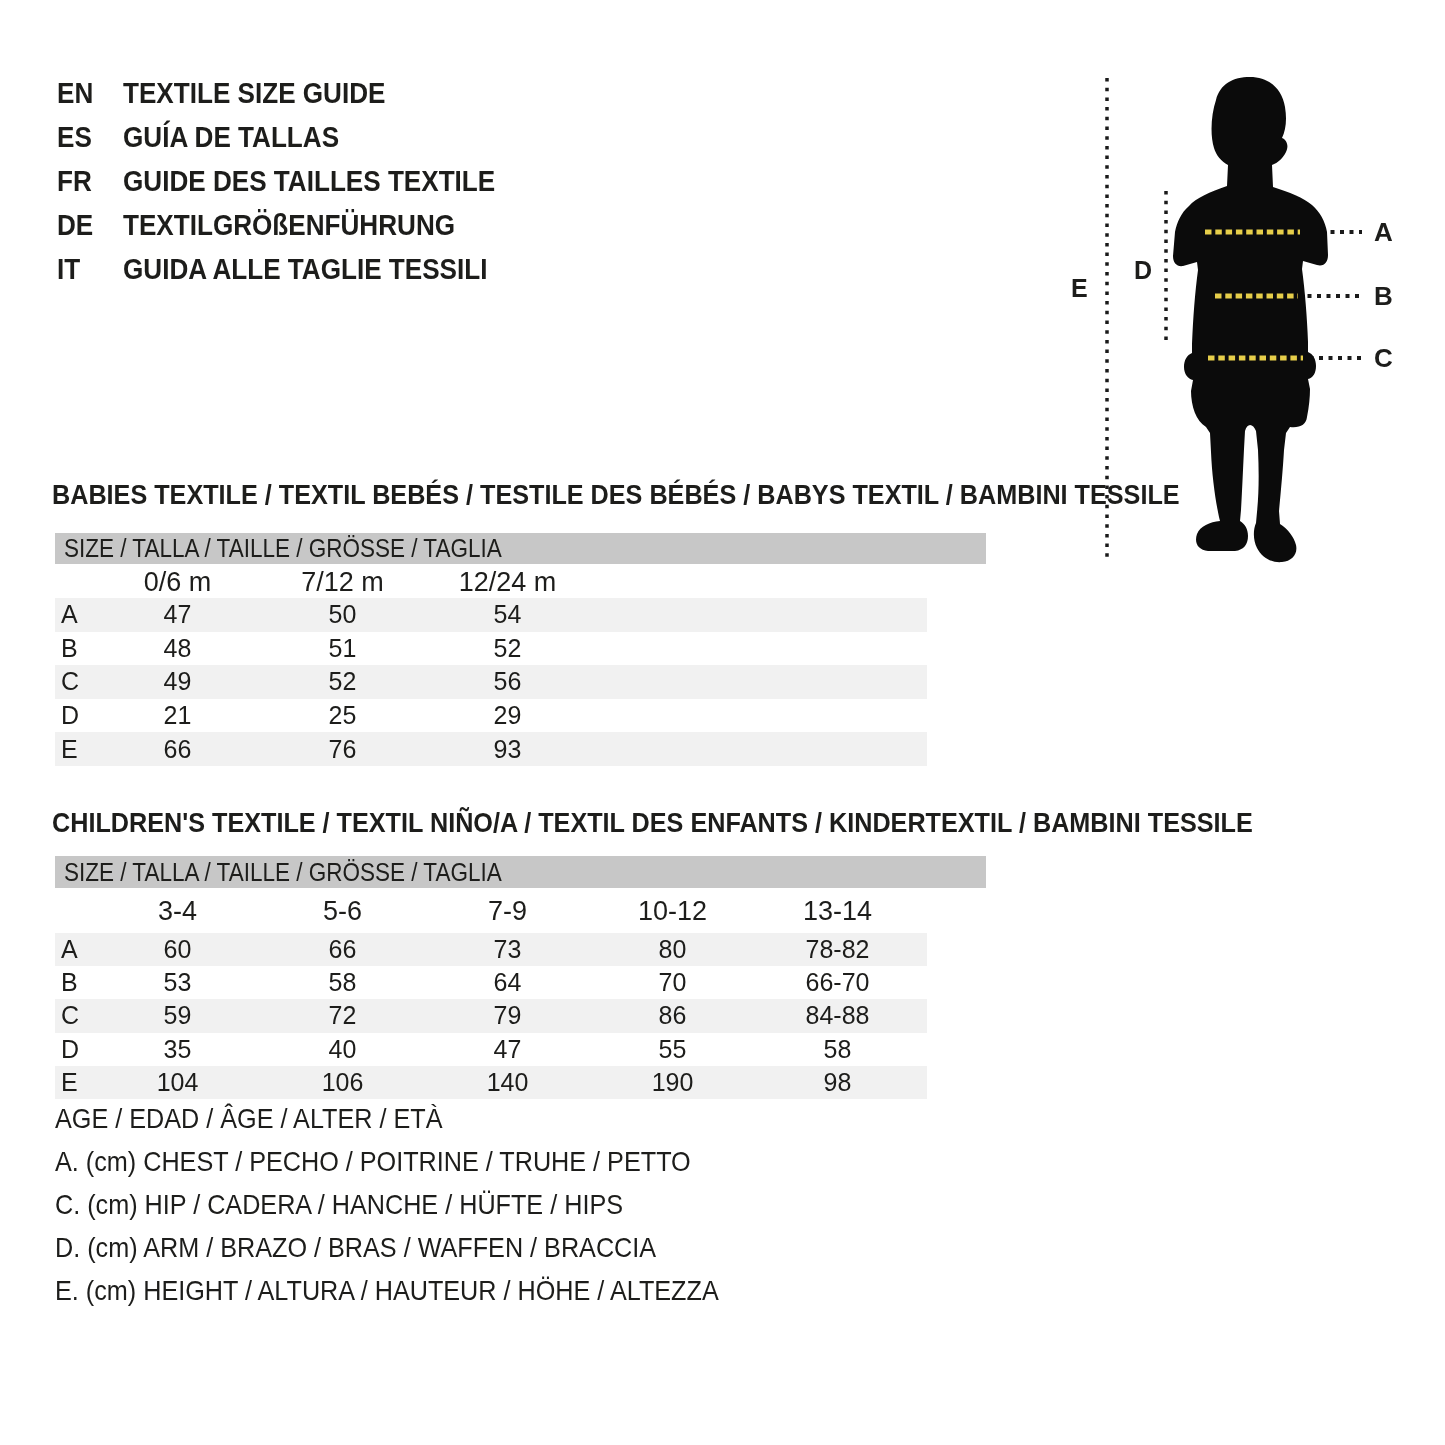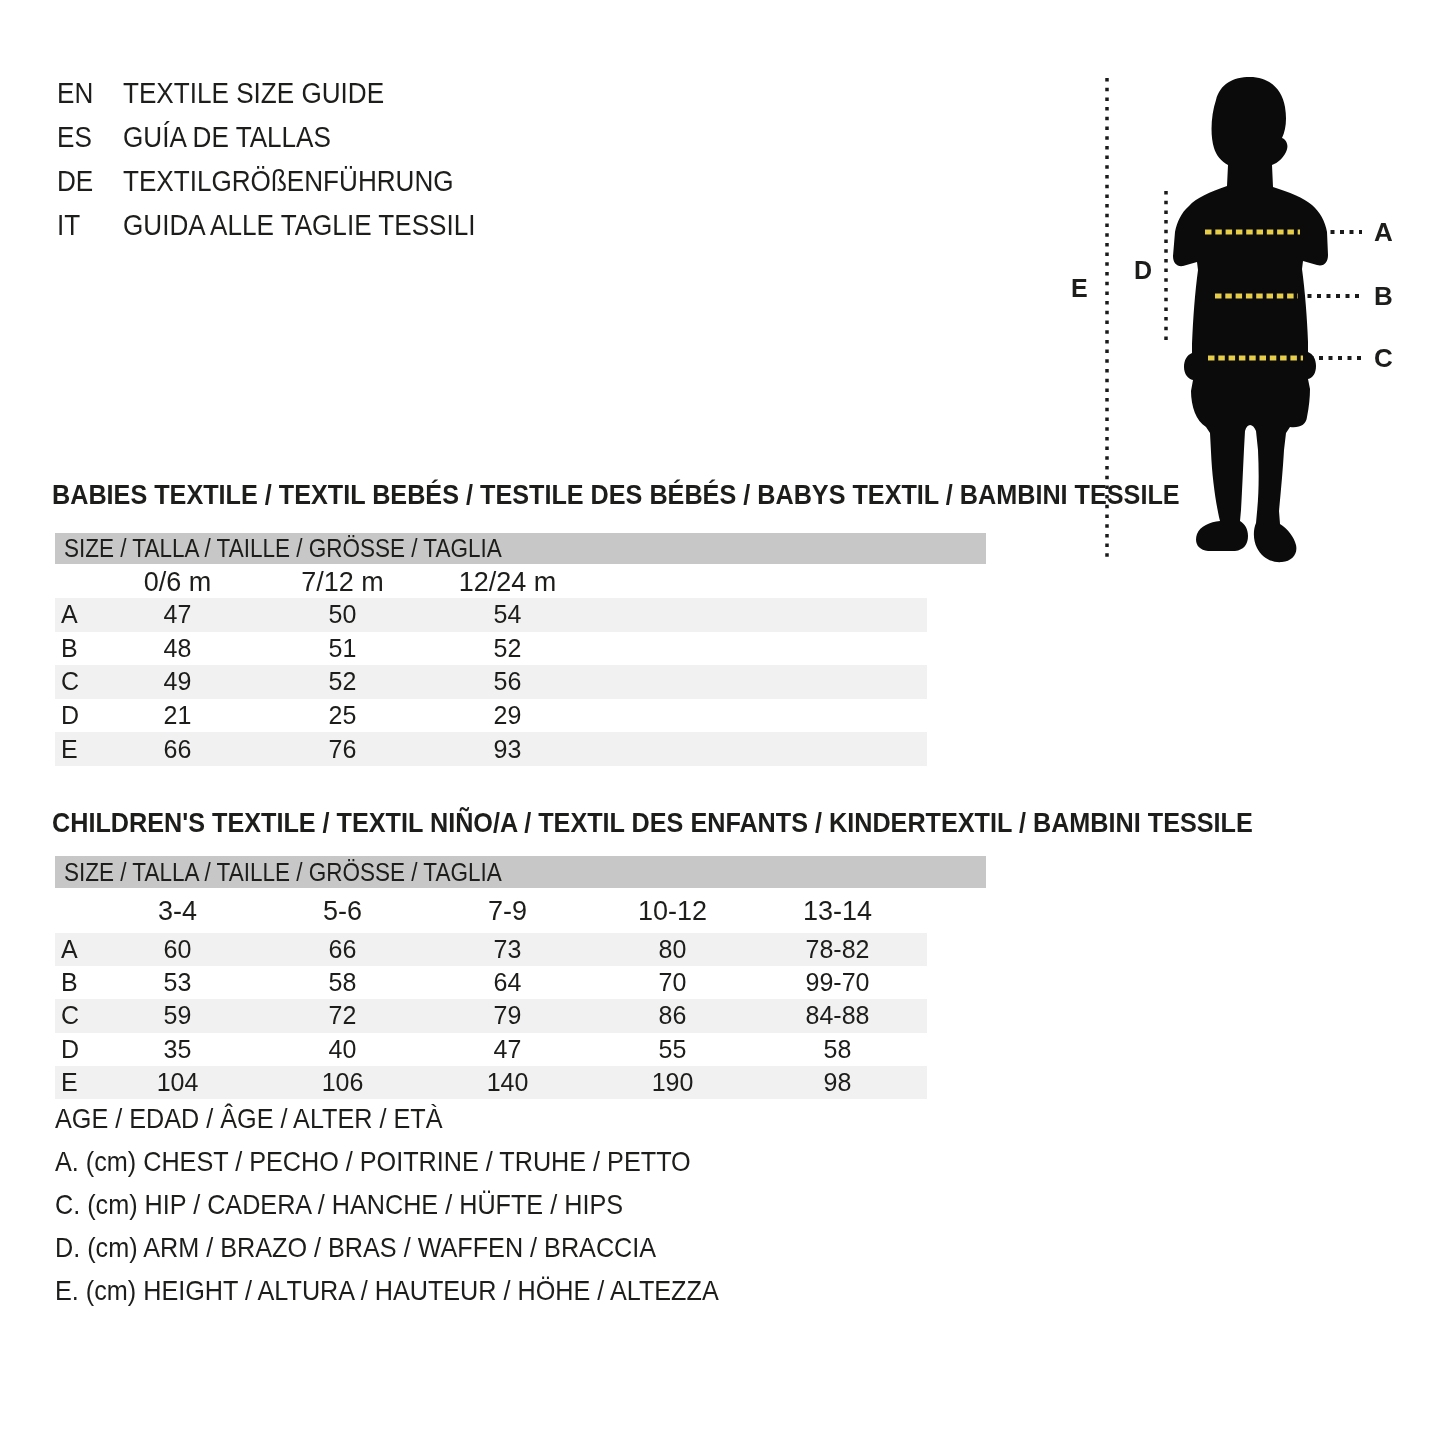--- a/index.html
+++ b/index.html
@@ -6,21 +6,21 @@
   body{
     width:1445px;height:1445px;background:#ffffff;
     font-family:"Liberation Sans",sans-serif;color:#1d1d1b;
     position:relative;overflow:hidden;
   }
   .abs{position:absolute;}
   .cond{display:inline-block;transform:scaleX(0.9);transform-origin:0 50%;white-space:nowrap;}
 
   
   .lang{left:57px;top:71px;}
-  .lang-row{display:flex;height:44px;align-items:center;font-weight:normal;font-size:29px;}
+  .lang-row{display:flex;height:44px;align-items:center;font-weight:bold;font-size:29px;}
   .lang-code{width:66px;flex:0 0 66px;}
 
   
   .sec-title{left:52px;height:30px;font-size:28px;font-weight:bold;line-height:30px;}
 
   
   .size-bar{left:55px;width:931px;background:#c7c7c7;font-size:25px;line-height:31px;padding-left:9px;box-sizing:border-box;}
 
   
   .tbl{left:55px;width:872px;}
@@ -43,20 +43,24 @@
 <body>
 
 <div class="abs lang">
   <div class="lang-row">
     <span class="lang-code"><span class="cond">EN</span></span>
     <span><span class="cond">TEXTILE SIZE GUIDE</span></span>
   </div>
   <div class="lang-row">
     <span class="lang-code"><span class="cond">ES</span></span>
     <span><span class="cond">GUÍA DE TALLAS</span></span>
+  </div>
+  <div class="lang-row">
+    <span class="lang-code"><span class="cond">FR</span></span>
+    <span><span class="cond">GUIDE DES TAILLES TEXTILE</span></span>
   </div>
   <div class="lang-row">
     <span class="lang-code"><span class="cond">DE</span></span>
     <span><span class="cond">TEXTILGRÖßENFÜHRUNG</span></span>
   </div>
   <div class="lang-row">
     <span class="lang-code"><span class="cond">IT</span></span>
     <span><span class="cond">GUIDA ALLE TAGLIE TESSILI</span></span>
   </div>
 </div>
@@ -204,21 +208,21 @@
     <span class="cell">73</span>
     <span class="cell">80</span>
     <span class="cell">78-82</span>
   </div>
   <div class="trow" style="height:33.2px;">
     <span class="rlabel">B</span>
     <span class="cell">53</span>
     <span class="cell">58</span>
     <span class="cell">64</span>
     <span class="cell">70</span>
-    <span class="cell">99-70</span>
+    <span class="cell">66-70</span>
   </div>
   <div class="trow striped" style="height:33.2px;">
     <span class="rlabel">C</span>
     <span class="cell">59</span>
     <span class="cell">72</span>
     <span class="cell">79</span>
     <span class="cell">86</span>
     <span class="cell">84-88</span>
   </div>
   <div class="trow" style="height:33.2px;">

